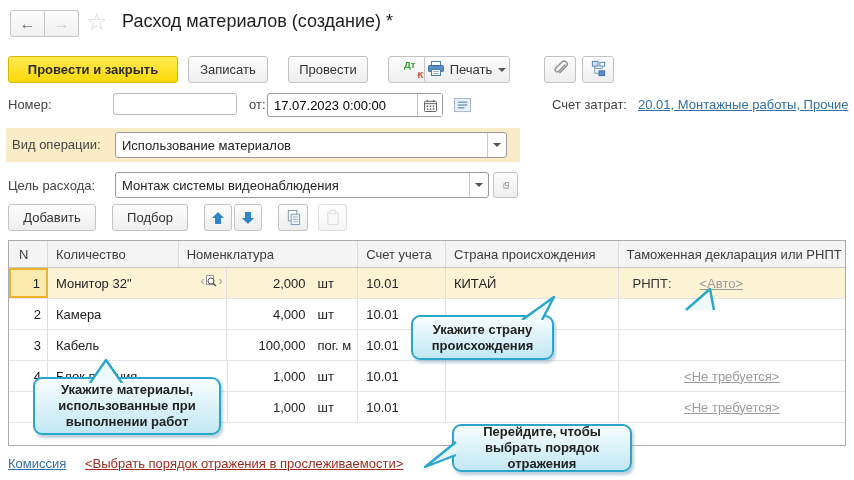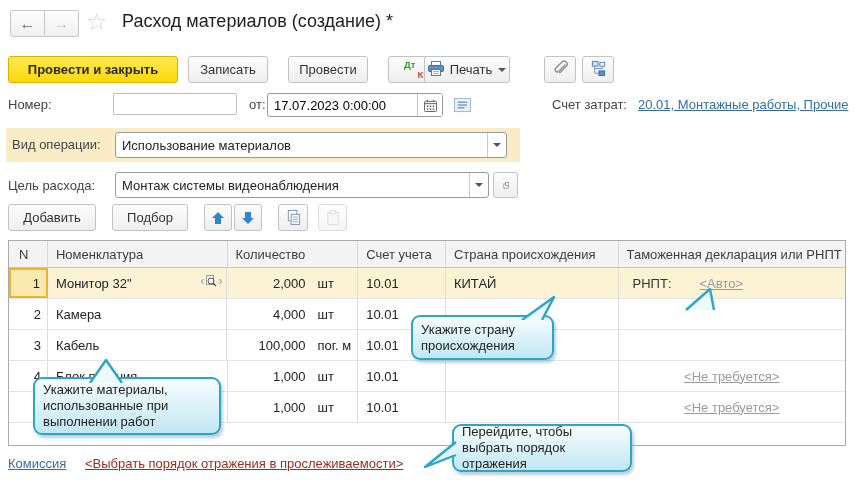--- a/index.html
+++ b/index.html
@@ -88,22 +88,22 @@
   .lookup{position:absolute;right:4px;top:6px;display:flex;align-items:center;gap:1px;color:#9a9a9a;font-size:12px;cursor:pointer;}
 
   
   .f-comm{left:8px;top:456px;}
   a.red{color:#9e2b20;text-decoration:underline;cursor:pointer;white-space:nowrap;text-align:right;}
   .f-trace{left:85px;top:456px;}
 
   
   .callout{position:absolute;z-index:5;background:linear-gradient(180deg,#f7fdfe 0%,#d9f1f8 55%,#c2e7f3 100%);
     border:2px solid #2aa5cc;border-radius:9px;box-shadow:2px 3px 3px rgba(110,150,170,.45);
-    color:#222;text-align:left;display:flex;align-items:center;justify-content:center;
-    padding:3px 8px;line-height:1.22;box-sizing:border-box;font-size:13px;}
+    color:#222;text-align:center;display:flex;align-items:center;justify-content:center;
+    padding:3px 8px;line-height:1.22;box-sizing:border-box;font-size:13px;font-weight:bold;}
   .co-country{left:411px;top:315px;width:143px;height:45px;}
   .co-rnpt{left:637px;top:306px;width:188px;height:66px;}
   .co-materials{left:33px;top:377px;width:188px;height:58px;}
   .co-nav{left:452px;top:424px;width:180px;height:48px;}
   .pointer{position:absolute;z-index:6;}
   .pt-country{left:516px;top:294px;}
   .pt-rnpt{left:678px;top:286px;}
   .pt-materials{left:78px;top:357px;}
   .pt-nav{left:422px;top:438px;}
 </style>
@@ -244,22 +244,22 @@
   <div class="abs btn b-paste">
     <svg width="14" height="16" viewBox="0 0 14 17">
         <rect x="1.5" y="2.5" width="11" height="13" rx="1" fill="#f4f4f4" stroke="#bcbcbc"></rect>
         <rect x="4.5" y="0.5" width="5" height="3.5" fill="#fff" stroke="#bcbcbc"></rect>
       </svg>
   </div>
 
   <div class="abs table">
     <div class="thead">
       <div class="hc col-n">N</div>
+      <div class="hc col-qty">Количество</div>
       <div class="hc col-name">Номенклатура</div>
-      <div class="hc col-qty">Количество</div>
       <div class="hc col-acc">Счет учета</div>
       <div class="hc col-country">Страна происхождения</div>
       <div class="hc col-customs">Таможенная декларация или РНПТ</div>
     </div>
 
     <div class="trow selected">
       <div class="c col-n">1</div>
       <div class="c col-name">
         <span>Монитор 32"</span>
         <span class="lookup">‹<svg width="12" height="12" viewBox="0 0 12 12">

